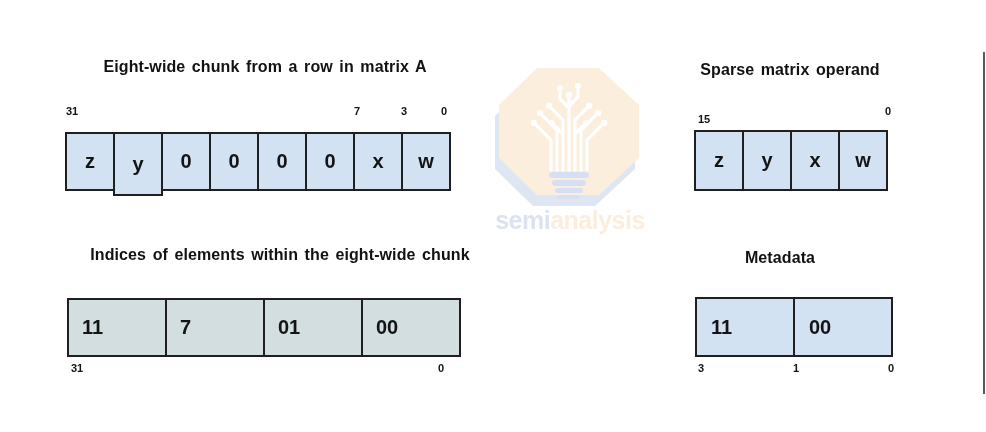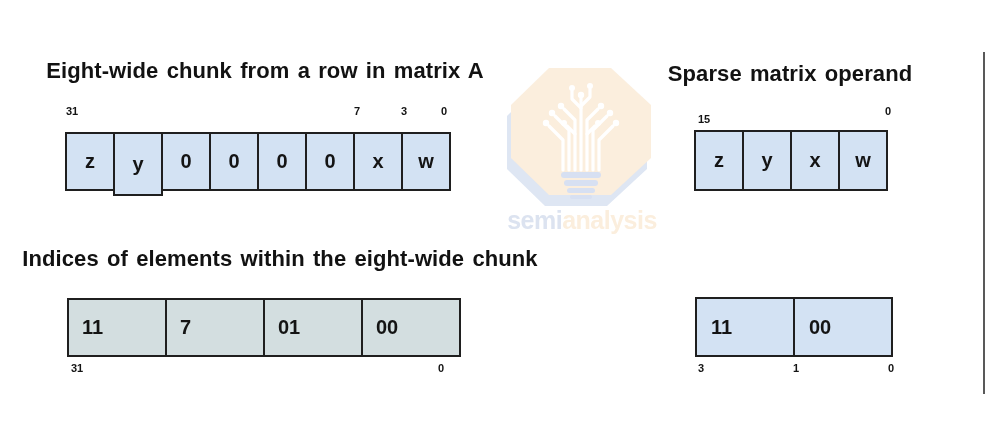--- a/index.html
+++ b/index.html
@@ -9,21 +9,21 @@
     width:986px; height:432px;
     background:#ffffff;
     font-family:"Liberation Sans","DejaVu Sans",sans-serif;
     color:#141414;
     overflow:hidden;
   }
   .panel { position:absolute; inset:0; }
 
   .title {
     position:absolute;
-    font-size:22px; font-weight:bold;
+    font-size:16px; font-weight:bold;
     text-align:center; letter-spacing:0.1px; word-spacing:2px;
     color:#121212; white-space:nowrap;
   }
   .bit {
     position:absolute;
     font-size:11px; font-weight:bold; color:#141414;
     white-space:nowrap;
   }
   .bit.ctr { transform:translateX(-50%); }
 
@@ -47,21 +47,21 @@
   .indices-array .cell {
     width:100px; height:59px;
     justify-content:flex-start; padding-left:13px;
     background:var(--cell-gray, #d3dee0);
   }
   .metadata-array .cell {
     width:100px; height:60px;
     justify-content:flex-start; padding-left:14px;
   }
 
-  .watermark { position:absolute; left:488px; top:58px; width:164px; pointer-events:none;margin-left:12px; }
+  .watermark { position:absolute; left:488px; top:58px; width:164px; pointer-events:none; }
   .wm-text {
     position:absolute; left:0; top:148px; width:164px;
     text-align:center; font-size:25px; font-weight:bold;
     letter-spacing:-0.5px; white-space:nowrap;
   }
   .wm-semi     { color:var(--wm-blue, #dce3f0); }
   .wm-analysis { color:var(--wm-peach, #fbeedd); }
 
   .edge-line {
     position:absolute; left:983px; top:52px;
@@ -116,20 +116,21 @@
       <div class="cell">7</div>
       <div class="cell">01</div>
       <div class="cell">00</div>
     </div>
 
     <span class="bit" style="left:71px; top:362px;">31</span>
     <span class="bit ctr" style="left:441px; top:362px;">0</span>
   </div>
 
   <div class="panel">
+    <div class="title" style="left:680px; top:249px; width:200px;">Metadata</div>
 
     <div class="bitarray metadata-array" style="left:695px; top:297px;">
       <div class="cell">11</div>
       <div class="cell">00</div>
     </div>
 
     <span class="bit ctr" style="left:701px; top:362px;">3</span>
     <span class="bit ctr" style="left:796px; top:362px;">1</span>
     <span class="bit ctr" style="left:891px; top:362px;">0</span>
   </div>

